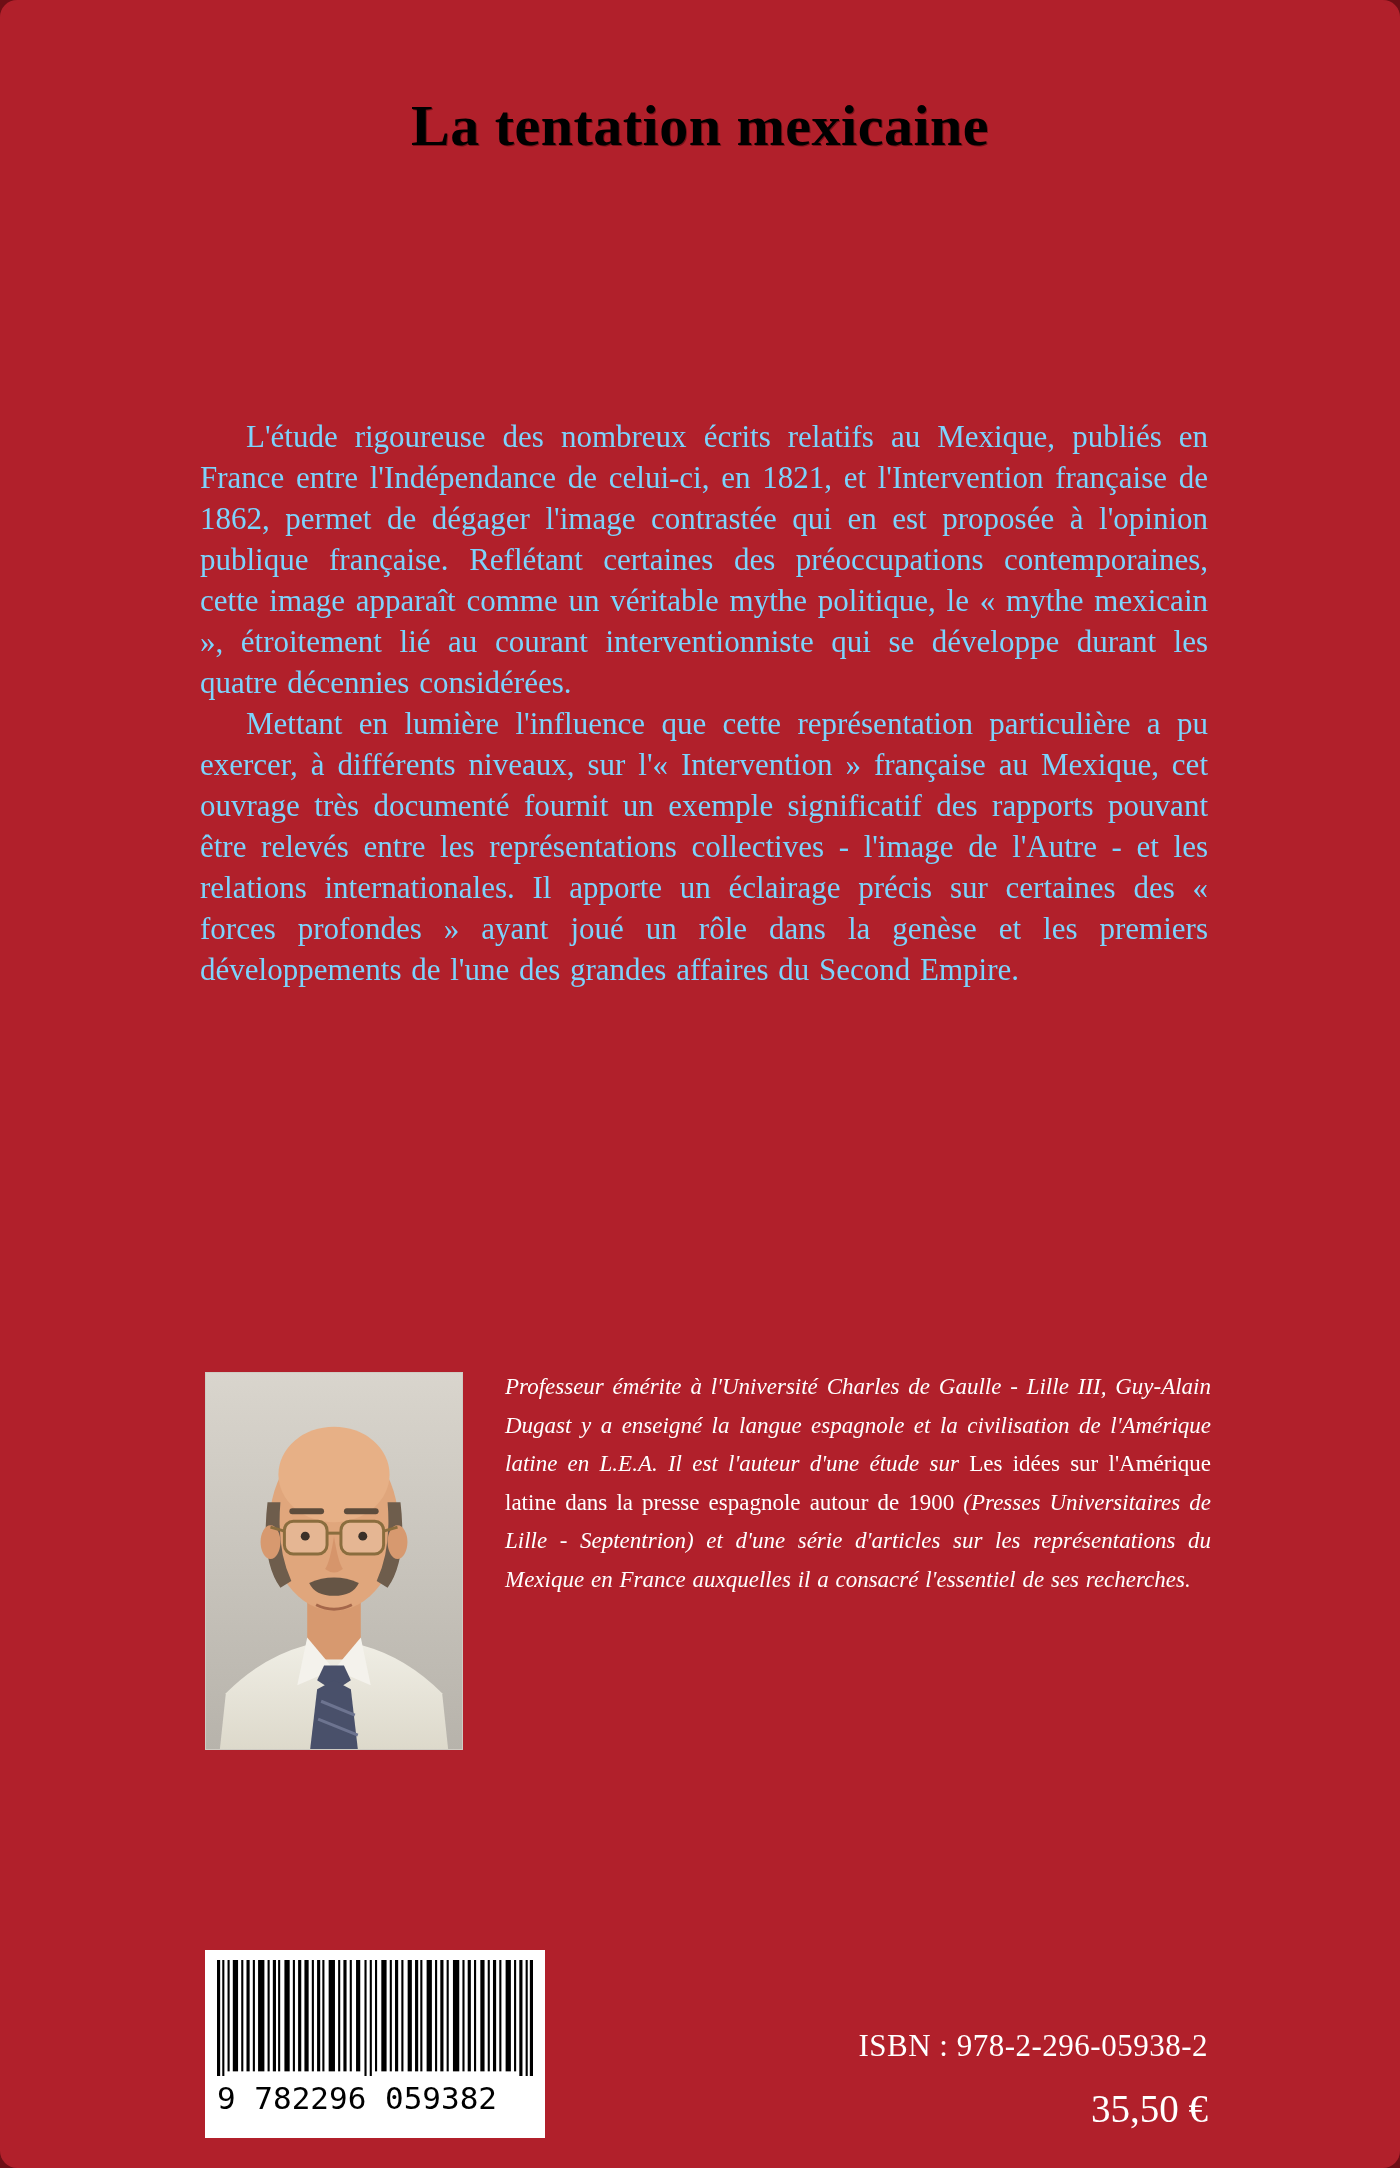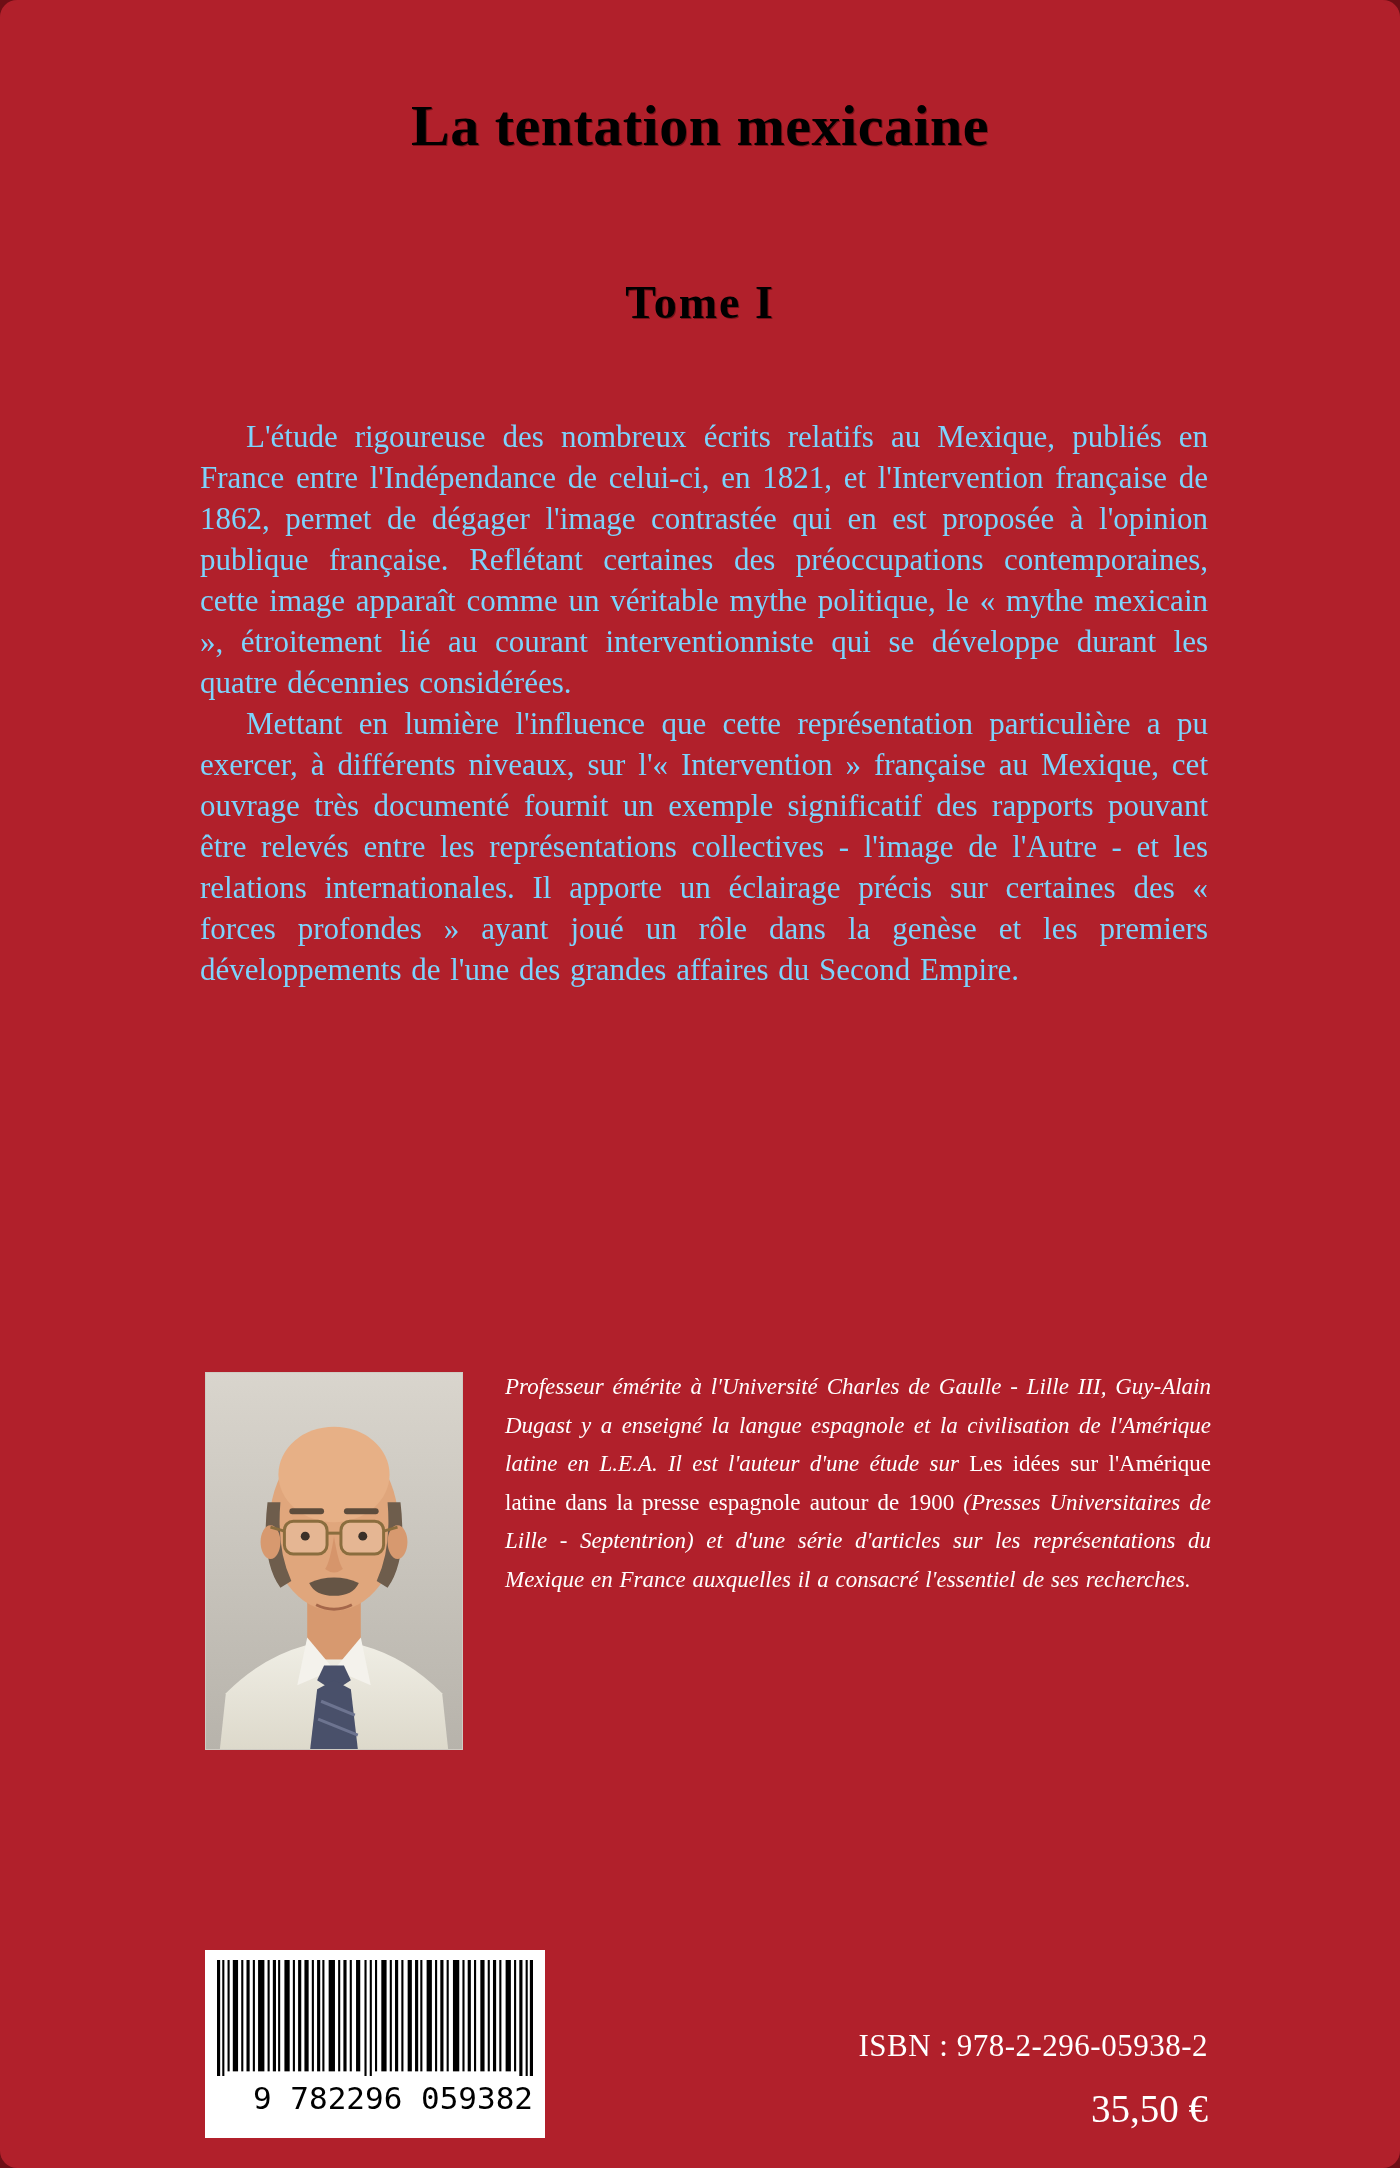--- a/index.html
+++ b/index.html
@@ -54,21 +54,21 @@
     text-align:justify;
     word-spacing:1px;
   }
   .bio-text .roman{font-style:normal;}
   
   .barcode-box{
     position:absolute;left:205px;top:1950px;width:340px;height:188px;
     background:#ffffff;
     box-sizing:border-box;
     padding:10px 12px 18px 12px;
-    display:flex;flex-direction:column;align-items:flex-end;
+    display:flex;flex-direction:column;align-items:flex-start;
   }
   .barcode-bars{width:100%;height:116px;}
   .barcode-bars svg{display:block;width:100%;height:100%;}
   .barcode-digits{
     font-family:"DejaVu Sans Mono", monospace;
     font-size:31px;color:#000;
     margin-top:4px;white-space:pre;
   }
   .isbn-block{
     position:absolute;right:192px;top:2028px;
@@ -78,21 +78,20 @@
   .price-line{font-size:39px;margin-top:22px;}
 </style>
 </head>
 <body>
 
 <div class="page">
 
   <div class="title-block">
     <div>La tentation mexicaine</div>
   </div>
-  <div class="tome">Tome I</div>
 
   <div class="synopsis">
     <p>L'étude rigoureuse des nombreux écrits relatifs au Mexique, publiés en France entre l'Indépendance de celui-ci, en 1821, et l'Intervention française de 1862, permet de dégager l'image contrastée qui en est proposée à l'opinion publique française. Reflétant certaines des préoccupations contemporaines, cette image apparaît comme un véritable mythe politique, le « mythe mexicain », étroitement lié au courant interventionniste qui se développe durant les quatre décennies considérées.</p>
     <p>Mettant en lumière l'influence que cette représentation particulière a pu exercer, à différents niveaux, sur l'« Intervention » française au Mexique, cet ouvrage très documenté fournit un exemple significatif des rapports pouvant être relevés entre les représentations collectives - l'image de l'Autre - et les relations internationales. Il apporte un éclairage précis sur certaines des « forces profondes » ayant joué un rôle dans la genèse et les premiers développements de l'une des grandes affaires du Second Empire.</p>
   </div>
 
   <div class="author-photo">
     <svg viewBox="0 0 258 378" preserveAspectRatio="none" aria-hidden="true">
       <defs>
         <linearGradient id="bgGrad" x1="0" y1="0" x2="0" y2="1">

